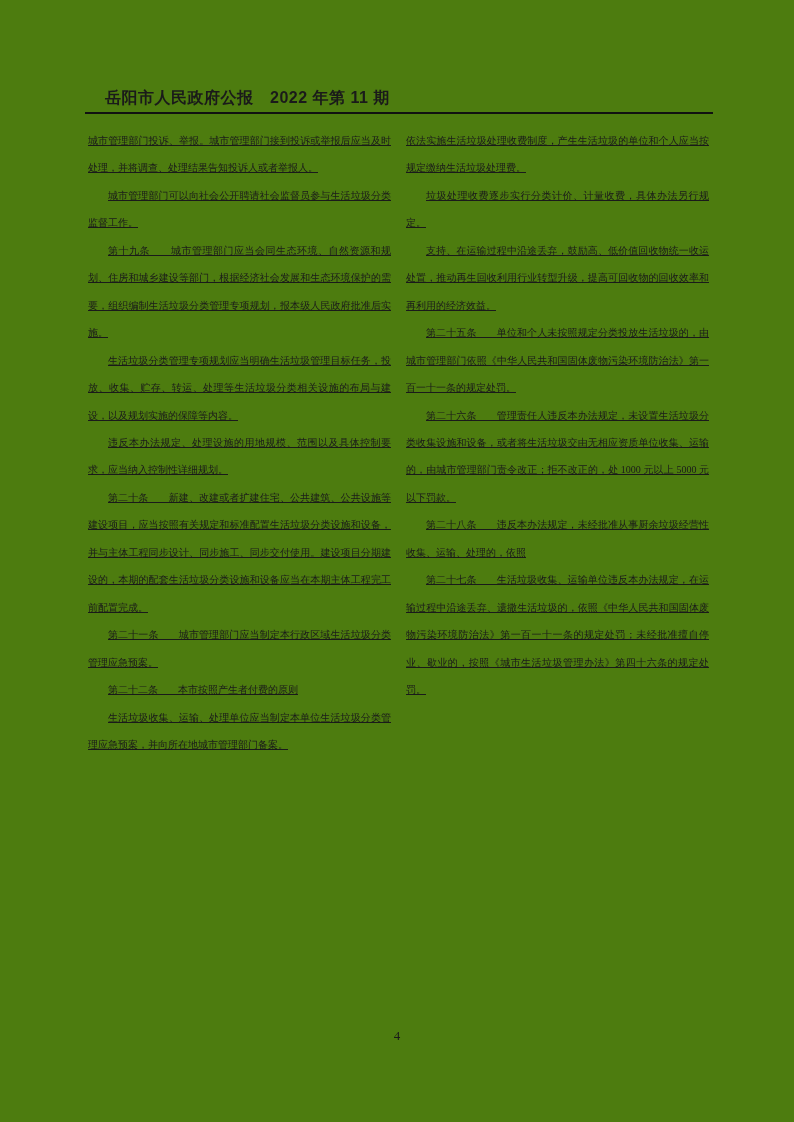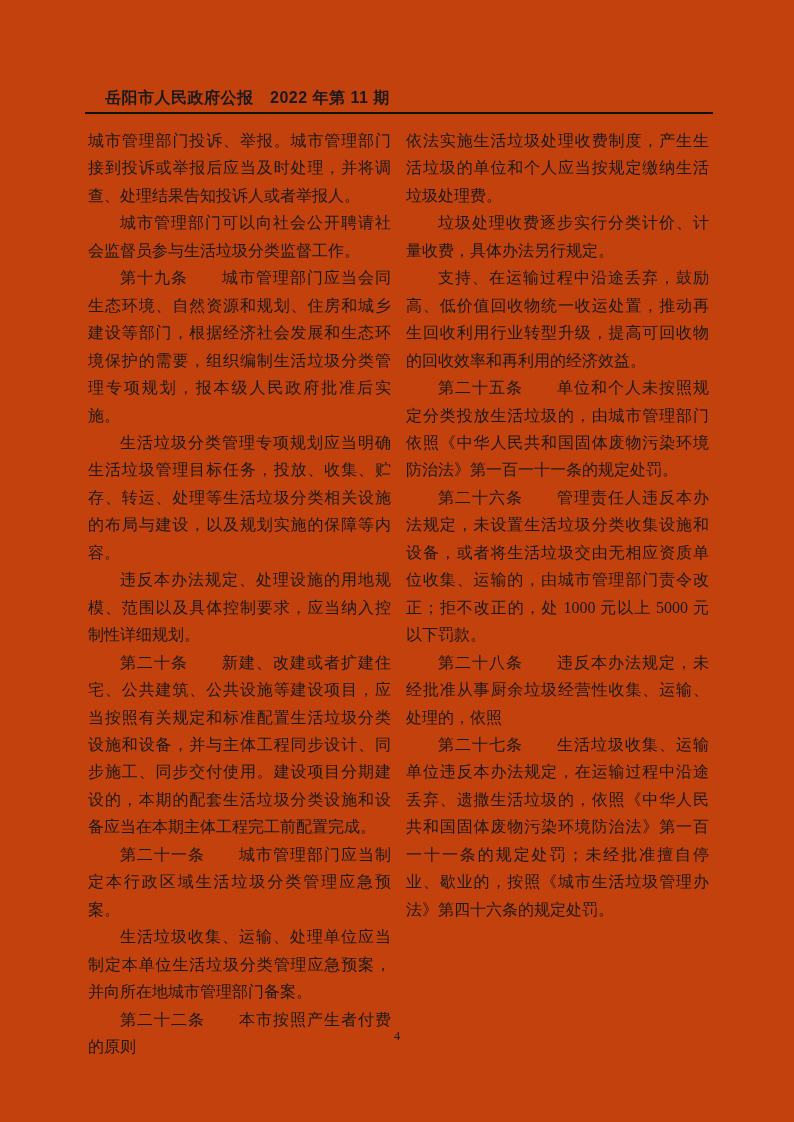--- a/index.html
+++ b/index.html
@@ -5,21 +5,21 @@
   html, body {
     margin: 0;
     padding: 0;
     background: #e8e8e8;
   }
   .page {
     position: relative;
     width: 794px;
     height: 1122px;
     margin: 0 auto;
-    background: #c2410c;
+    background: #4d7c0f;
     color: #1a1a1a;
     font-family: "Liberation Serif", "DejaVu Serif", serif;
     overflow: hidden;
   }
   .header-title {
     position: absolute;
     left: 105px;
     top: 88px;
     font-family: "Liberation Sans", "DejaVu Sans", sans-serif;
     font-weight: bold;
@@ -38,24 +38,25 @@
   .columns {
     position: absolute;
     left: 88px;
     top: 127px;
     width: 621px;
     display: flex;
     gap: 15px;
   }
   .column {
     width: 303px;
-    font-size: 16px;
+    font-size: 10px;
     line-height: 27.45px;
     text-align: justify;
     text-justify: inter-ideograph;
+    text-decoration: underline;
   }
   .column p {
     margin: 0;
     padding: 0;
   }
   .column p.indent {
     text-indent: 2em;
   }
   .page-number {
     position: absolute;
@@ -77,22 +78,22 @@
 
   <div class="columns">
     <div class="column">
         <p>城市管理部门投诉、举报。城市管理部门接到投诉或举报后应当及时处理，并将调查、处理结果告知投诉人或者举报人。</p>
         <p class="indent">城市管理部门可以向社会公开聘请社会监督员参与生活垃圾分类监督工作。</p>
         <p class="indent">第十九条　　城市管理部门应当会同生态环境、自然资源和规划、住房和城乡建设等部门，根据经济社会发展和生态环境保护的需要，组织编制生活垃圾分类管理专项规划，报本级人民政府批准后实施。</p>
         <p class="indent">生活垃圾分类管理专项规划应当明确生活垃圾管理目标任务，投放、收集、贮存、转运、处理等生活垃圾分类相关设施的布局与建设，以及规划实施的保障等内容。</p>
         <p class="indent">违反本办法规定、处理设施的用地规模、范围以及具体控制要求，应当纳入控制性详细规划。</p>
         <p class="indent">第二十条　　新建、改建或者扩建住宅、公共建筑、公共设施等建设项目，应当按照有关规定和标准配置生活垃圾分类设施和设备，并与主体工程同步设计、同步施工、同步交付使用。建设项目分期建设的，本期的配套生活垃圾分类设施和设备应当在本期主体工程完工前配置完成。</p>
         <p class="indent">第二十一条　　城市管理部门应当制定本行政区域生活垃圾分类管理应急预案。</p>
+        <p class="indent">第二十二条　　本市按照产生者付费的原则</p>
         <p class="indent">生活垃圾收集、运输、处理单位应当制定本单位生活垃圾分类管理应急预案，并向所在地城市管理部门备案。</p>
-        <p class="indent">第二十二条　　本市按照产生者付费的原则</p>
       </div>
     <div class="column">
         <p>依法实施生活垃圾处理收费制度，产生生活垃圾的单位和个人应当按规定缴纳生活垃圾处理费。</p>
         <p class="indent">垃圾处理收费逐步实行分类计价、计量收费，具体办法另行规定。</p>
         <p class="indent">支持、在运输过程中沿途丢弃，鼓励高、低价值回收物统一收运处置，推动再生回收利用行业转型升级，提高可回收物的回收效率和再利用的经济效益。</p>
         <p class="indent">第二十五条　　单位和个人未按照规定分类投放生活垃圾的，由城市管理部门依照《中华人民共和国固体废物污染环境防治法》第一百一十一条的规定处罚。</p>
         <p class="indent">第二十六条　　管理责任人违反本办法规定，未设置生活垃圾分类收集设施和设备，或者将生活垃圾交由无相应资质单位收集、运输的，由城市管理部门责令改正；拒不改正的，处 1000 元以上 5000 元以下罚款。</p>
         <p class="indent">第二十八条　　违反本办法规定，未经批准从事厨余垃圾经营性收集、运输、处理的，依照</p>
         <p class="indent">第二十七条　　生活垃圾收集、运输单位违反本办法规定，在运输过程中沿途丢弃、遗撒生活垃圾的，依照《中华人民共和国固体废物污染环境防治法》第一百一十一条的规定处罚；未经批准擅自停业、歇业的，按照《城市生活垃圾管理办法》第四十六条的规定处罚。</p>
       </div>

